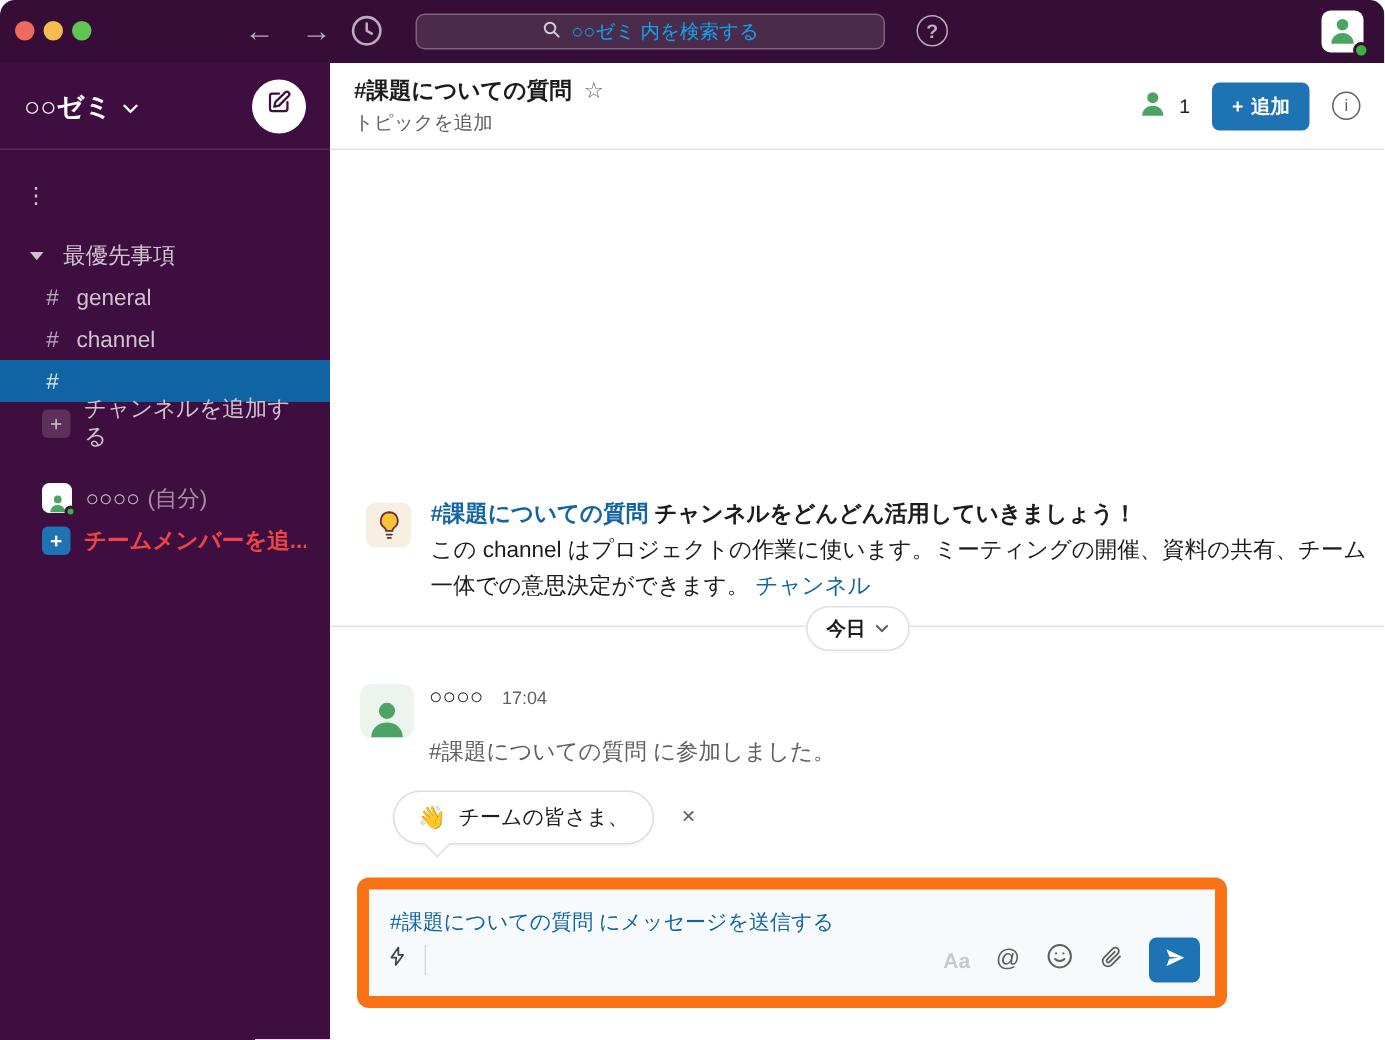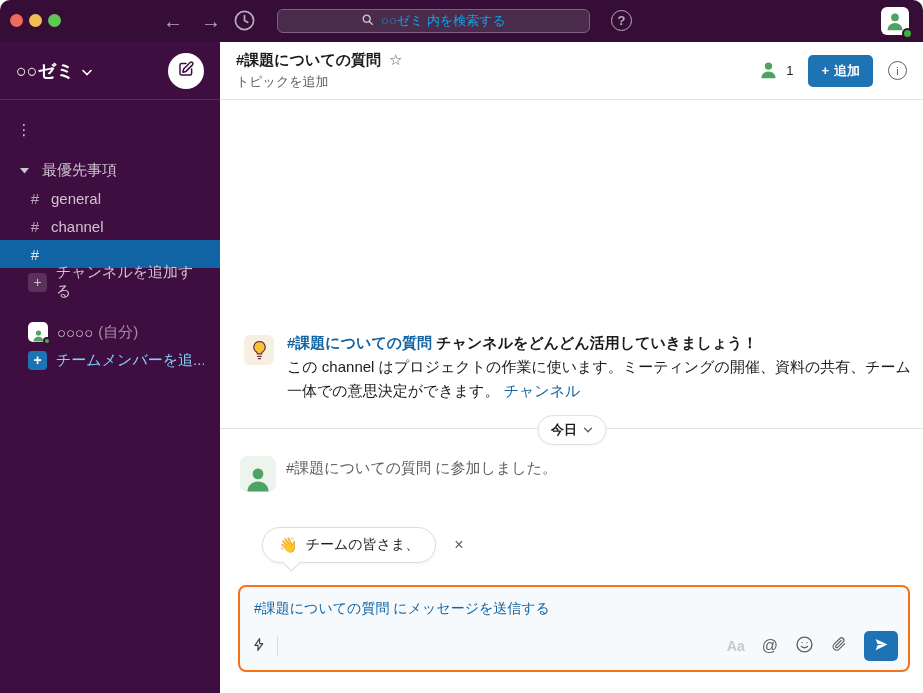--- a/index.html
+++ b/index.html
@@ -33,21 +33,21 @@
   .section-gap { height:12px; }
   .big-gap { height:22px; }
   .chan-row { padding-left:28px; gap:9px; }
   .hash { width:14px; text-align:center; opacity:.85; }
   .chan-selected { background:#1164A3; color:#fff; }
   .plusbox { width:19px; height:19px; border-radius:4px; background:rgba(255,255,255,0.15); color:#CFC3CF; display:flex; align-items:center; justify-content:center; font-size:14px; flex-shrink:0; }
   .plusbox-blue { background:#1E73B4; color:#fff; font-weight:bold; }
   .dm-avatar { position:relative; width:20px; height:20px; background:#fff; border-radius:5px; display:flex; align-items:flex-end; justify-content:center; flex-shrink:0; }
   .dm-dot { position:absolute; right:-3px; bottom:-3px; width:8px; height:8px; border-radius:50%; background:#3BB33B; border:2px solid #3F0E40; }
   .dm-suffix { opacity:.7; }
-  .bold-white { color:#7dd3fc; font-weight:normal; }
+  .bold-white { color:#ef4444; font-weight:bold; }
   .trunc { white-space:nowrap; overflow:hidden; }
 
   
   .main { position:absolute; left:220px; top:42px; width:703px; height:651px; background:#fff; }
   .ch-header { height:58px; border-bottom:1px solid #E2E2E2; display:flex; align-items:center; justify-content:space-between; padding:0 16px; }
   .ch-title-row { display:flex; align-items:center; gap:8px; }
   .ch-title { font-size:15px; font-weight:bold; color:#1D1C1D; cursor:pointer; }
   .star { color:#616061; font-size:15px; cursor:pointer; }
   .topic { font-size:13px; color:#616061; margin-top:3px; cursor:pointer; }
   .ch-right { display:flex; align-items:center; gap:15px; }
@@ -57,41 +57,41 @@
   .info-btn { width:19px; height:19px; border:1.5px solid #616061; border-radius:50%; color:#616061; font-size:11px; display:flex; align-items:center; justify-content:center; cursor:pointer; }
 
   
   .intro { position:absolute; top:262px; left:24px; display:flex; gap:13px;margin-top:27px; }
   .bulb-box { width:30px; height:30px; background:#F6EFE2; border-radius:6px; display:flex; align-items:center; justify-content:center; flex-shrink:0; margin-top:4px; }
   .intro-text { width:628px; font-size:15px; color:#1D1C1D; line-height:1.6; }
   .b { font-weight:bold; }
   .link { color:#1264A3; cursor:pointer; }
 
   
-  .date-divider { position:absolute; top:372px; left:0; width:703px; height:28px;padding-left:40px; }
+  .date-divider { position:absolute; top:361px; left:0; width:703px; height:28px;padding-left:40px; }
   .dd-line { position:absolute; top:14px; left:0; right:0; height:1px; background:#E2E2E2; }
   .dd-pill { position:absolute; left:50%; transform:translateX(-50%); top:1px; background:#fff; border:1px solid #E0E0E0; border-radius:24px; padding:5px 13px; font-size:13px; font-weight:bold; color:#1D1C1D; display:flex; align-items:center; gap:6px; cursor:pointer; box-shadow:0 1px 3px rgba(0,0,0,0.04); }
   .dd-chev { color:#616061; display:flex; }
 
   
   .message { position:absolute; top:414px; left:20px; display:flex; gap:10px; }
   .msg-avatar { width:36px; height:36px; border-radius:8px; background:#EDF3ED; display:flex; align-items:flex-end; justify-content:center; overflow:hidden; cursor:pointer; }
   .msg-name { font-size:15px; font-weight:bold; color:#1D1C1D; cursor:pointer; }
   .msg-time { font-size:12px; color:#616061; margin-left:8px; }
-  .msg-text { font-size:15px; color:#616061; margin-top:3px; }
+  .msg-text { font-size:15px; color:#616061; margin-top:18px; }
 
   
   .chips { position:absolute; top:485px; left:42px; display:flex; align-items:center; gap:13px; }
   .chip { position:relative; background:#fff; border:1px solid #DDDDDD; border-radius:18px; padding:8px 16px; font-size:14px; color:#1D1C1D; display:flex; align-items:center; gap:8px; cursor:pointer; box-shadow:0 1px 3px rgba(0,0,0,0.05); }
   .chip-emoji { color:#F5A623; font-size:15px; }
   .chip-tail::before { content:''; position:absolute; left:22px; bottom:-7px; width:12px; height:12px; background:#fff; border-right:1px solid #ddd; border-bottom:1px solid #ddd; transform:rotate(45deg); }
   .chips-close { color:#616061; font-size:16px; margin-left:5px; cursor:pointer; }
 
   
-  .composer { position:absolute; left:18px; top:543px; width:672px; height:87px; border:2px solid #f97316; border-radius:8px; background:#F7FAFD; cursor:text; }
+  .composer { position:absolute; left:18px; top:543px; width:580px; height:87px; border:8px solid #f97316; border-radius:8px; background:#F7FAFD; cursor:text; }
   .composer-ph { padding:13px 14px 0; font-size:14px; color:#1264A3; }
   .composer-bar { position:absolute; left:12px; right:10px; bottom:9px; display:flex; align-items:center; }
   .vdiv { width:1px; height:20px; background:#D8DDE1; margin-left:11px; }
   .bar-spacer { flex:1; }
   .bar-right { display:flex; align-items:center; gap:17px; }
   .aa { font-size:14px; font-weight:bold; color:#C5C9CD; cursor:pointer; }
   .at { font-size:16px; color:#616061; cursor:pointer; }
   .icon-btn { display:flex; align-items:center; cursor:pointer; }
   .send-btn { width:34px; height:30px; background:#1E73B4; border-radius:5px; display:flex; align-items:center; justify-content:center; cursor:pointer; border:none; }
 </style>
@@ -278,20 +278,24 @@
     </div>
 
     <div class="message">
       <div class="msg-avatar">
         <svg width="30" height="28" viewBox="0 0 24 24">
             <circle cx="12" cy="8.5" r="4.6" fill="#4CA363"></circle>
             <path d="M3 23.5c0-5 4-8.4 9-8.4s9 3.4 9 8.4z" fill="#4CA363"></path>
           </svg>
       </div>
       <div>
+        <div>
+          <span class="msg-name">○○○○</span>
+          <span class="msg-time">17:04</span>
+        </div>
         <div class="msg-text">#課題についての質問 に参加しました。</div>
       </div>
     </div>
 
     <div class="chips">
       <div class="chip chip-tail">
         <span class="chip-emoji">👋</span>
         <span>チームの皆さま、</span>
       </div>
       <span class="chips-close">×</span>

